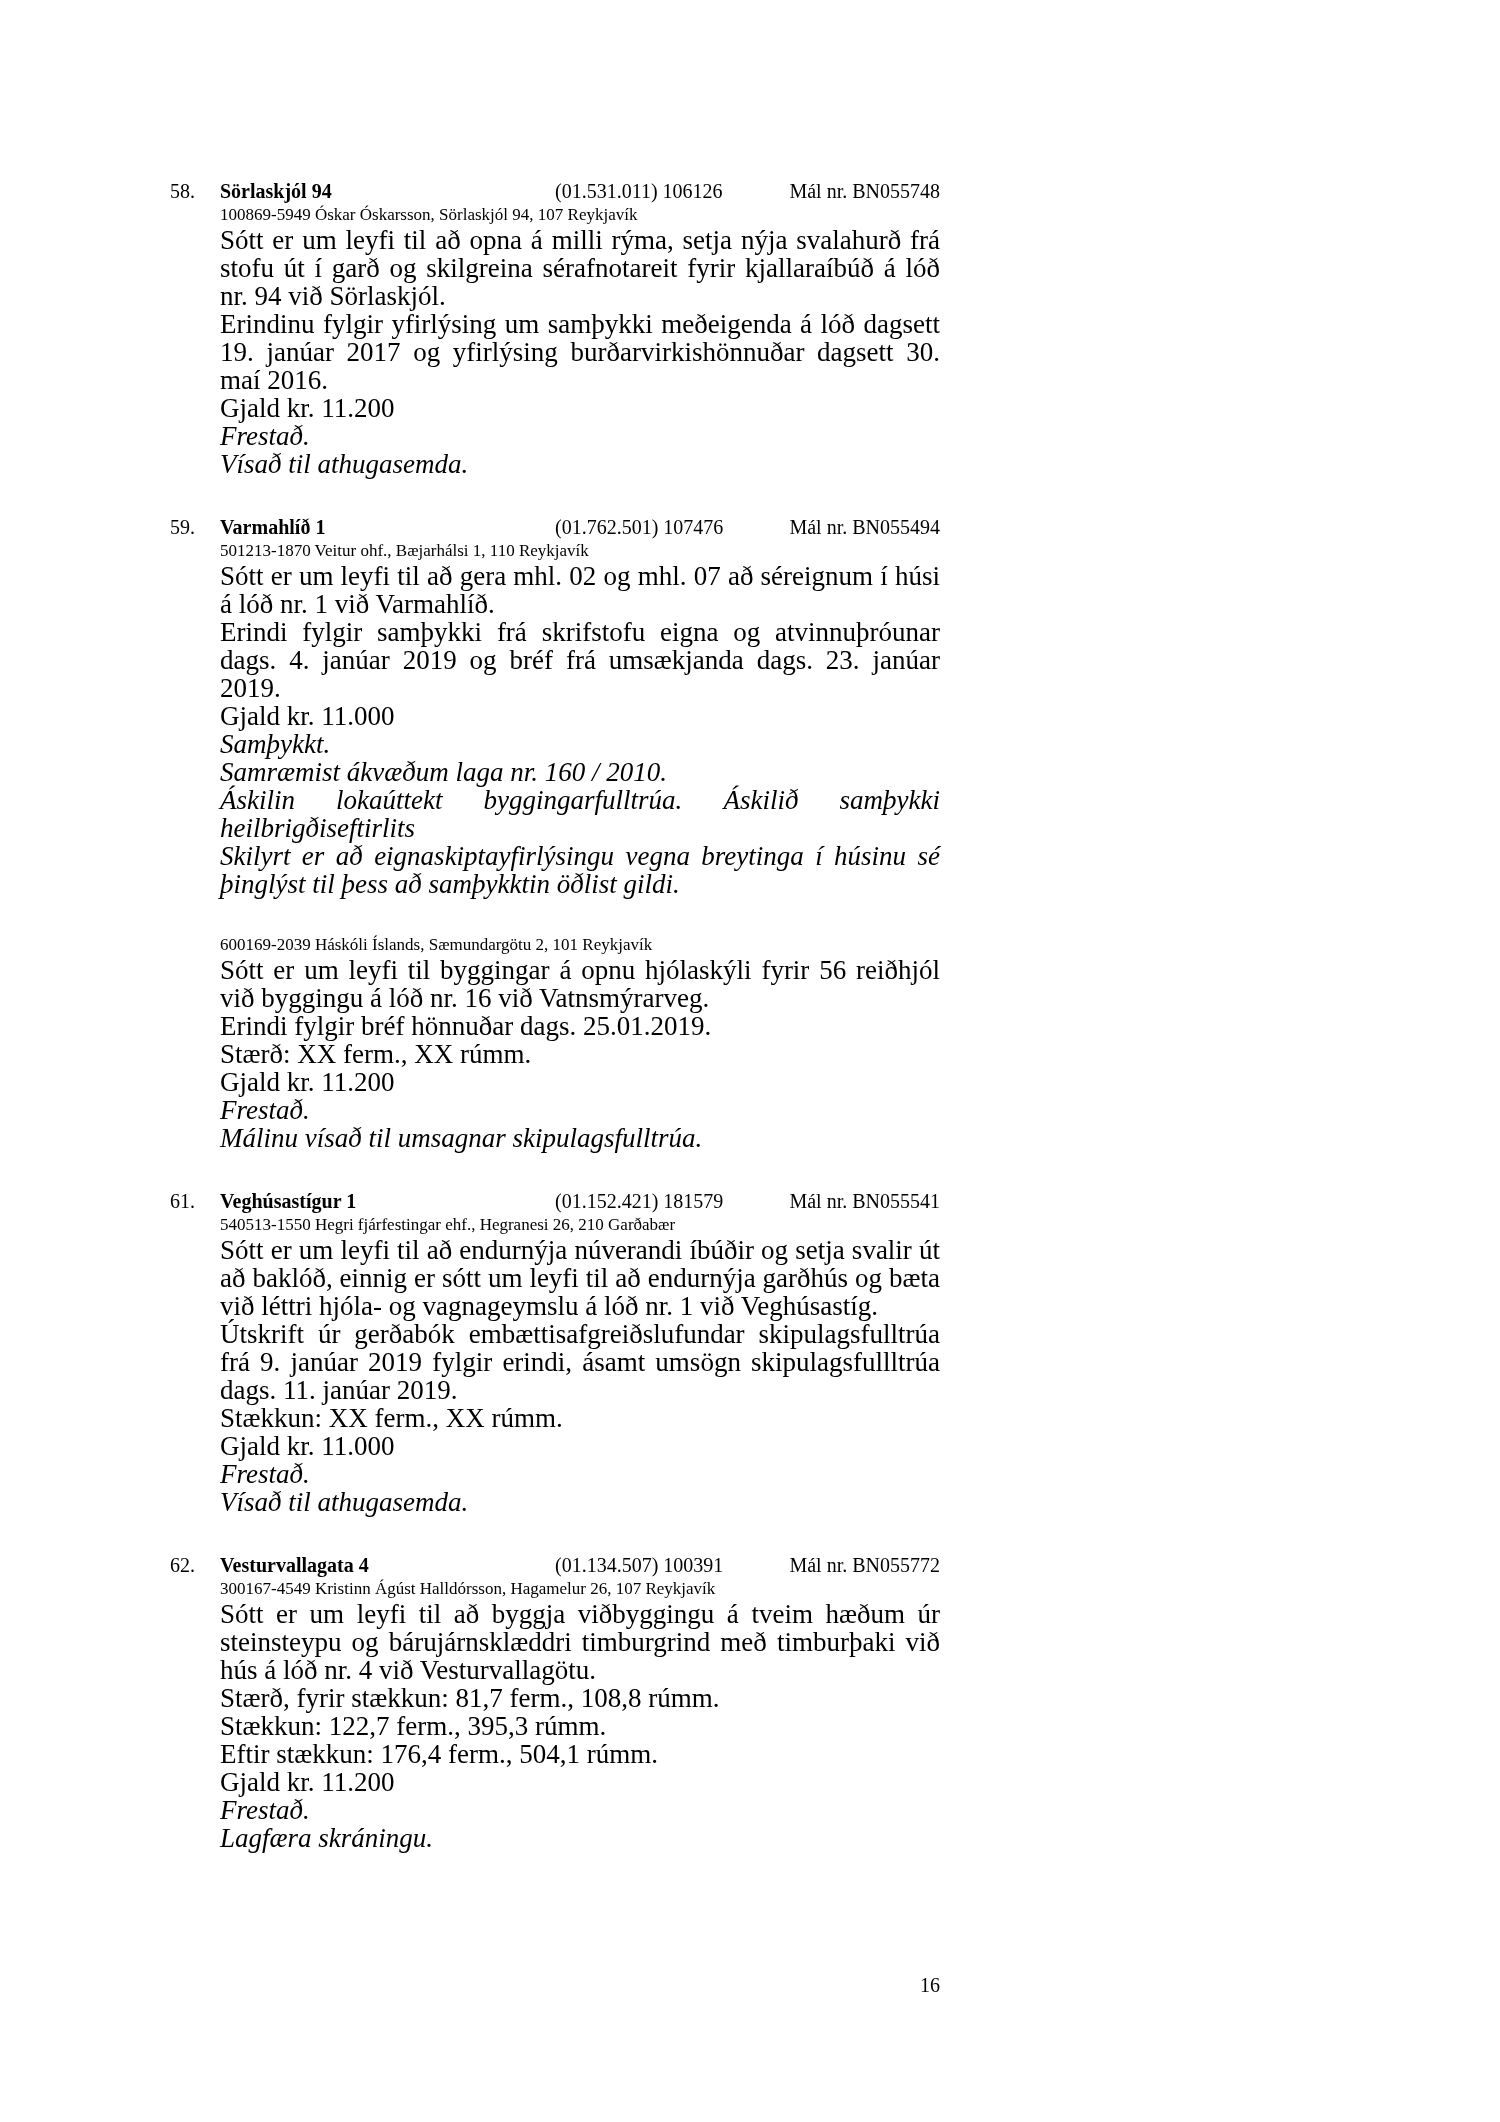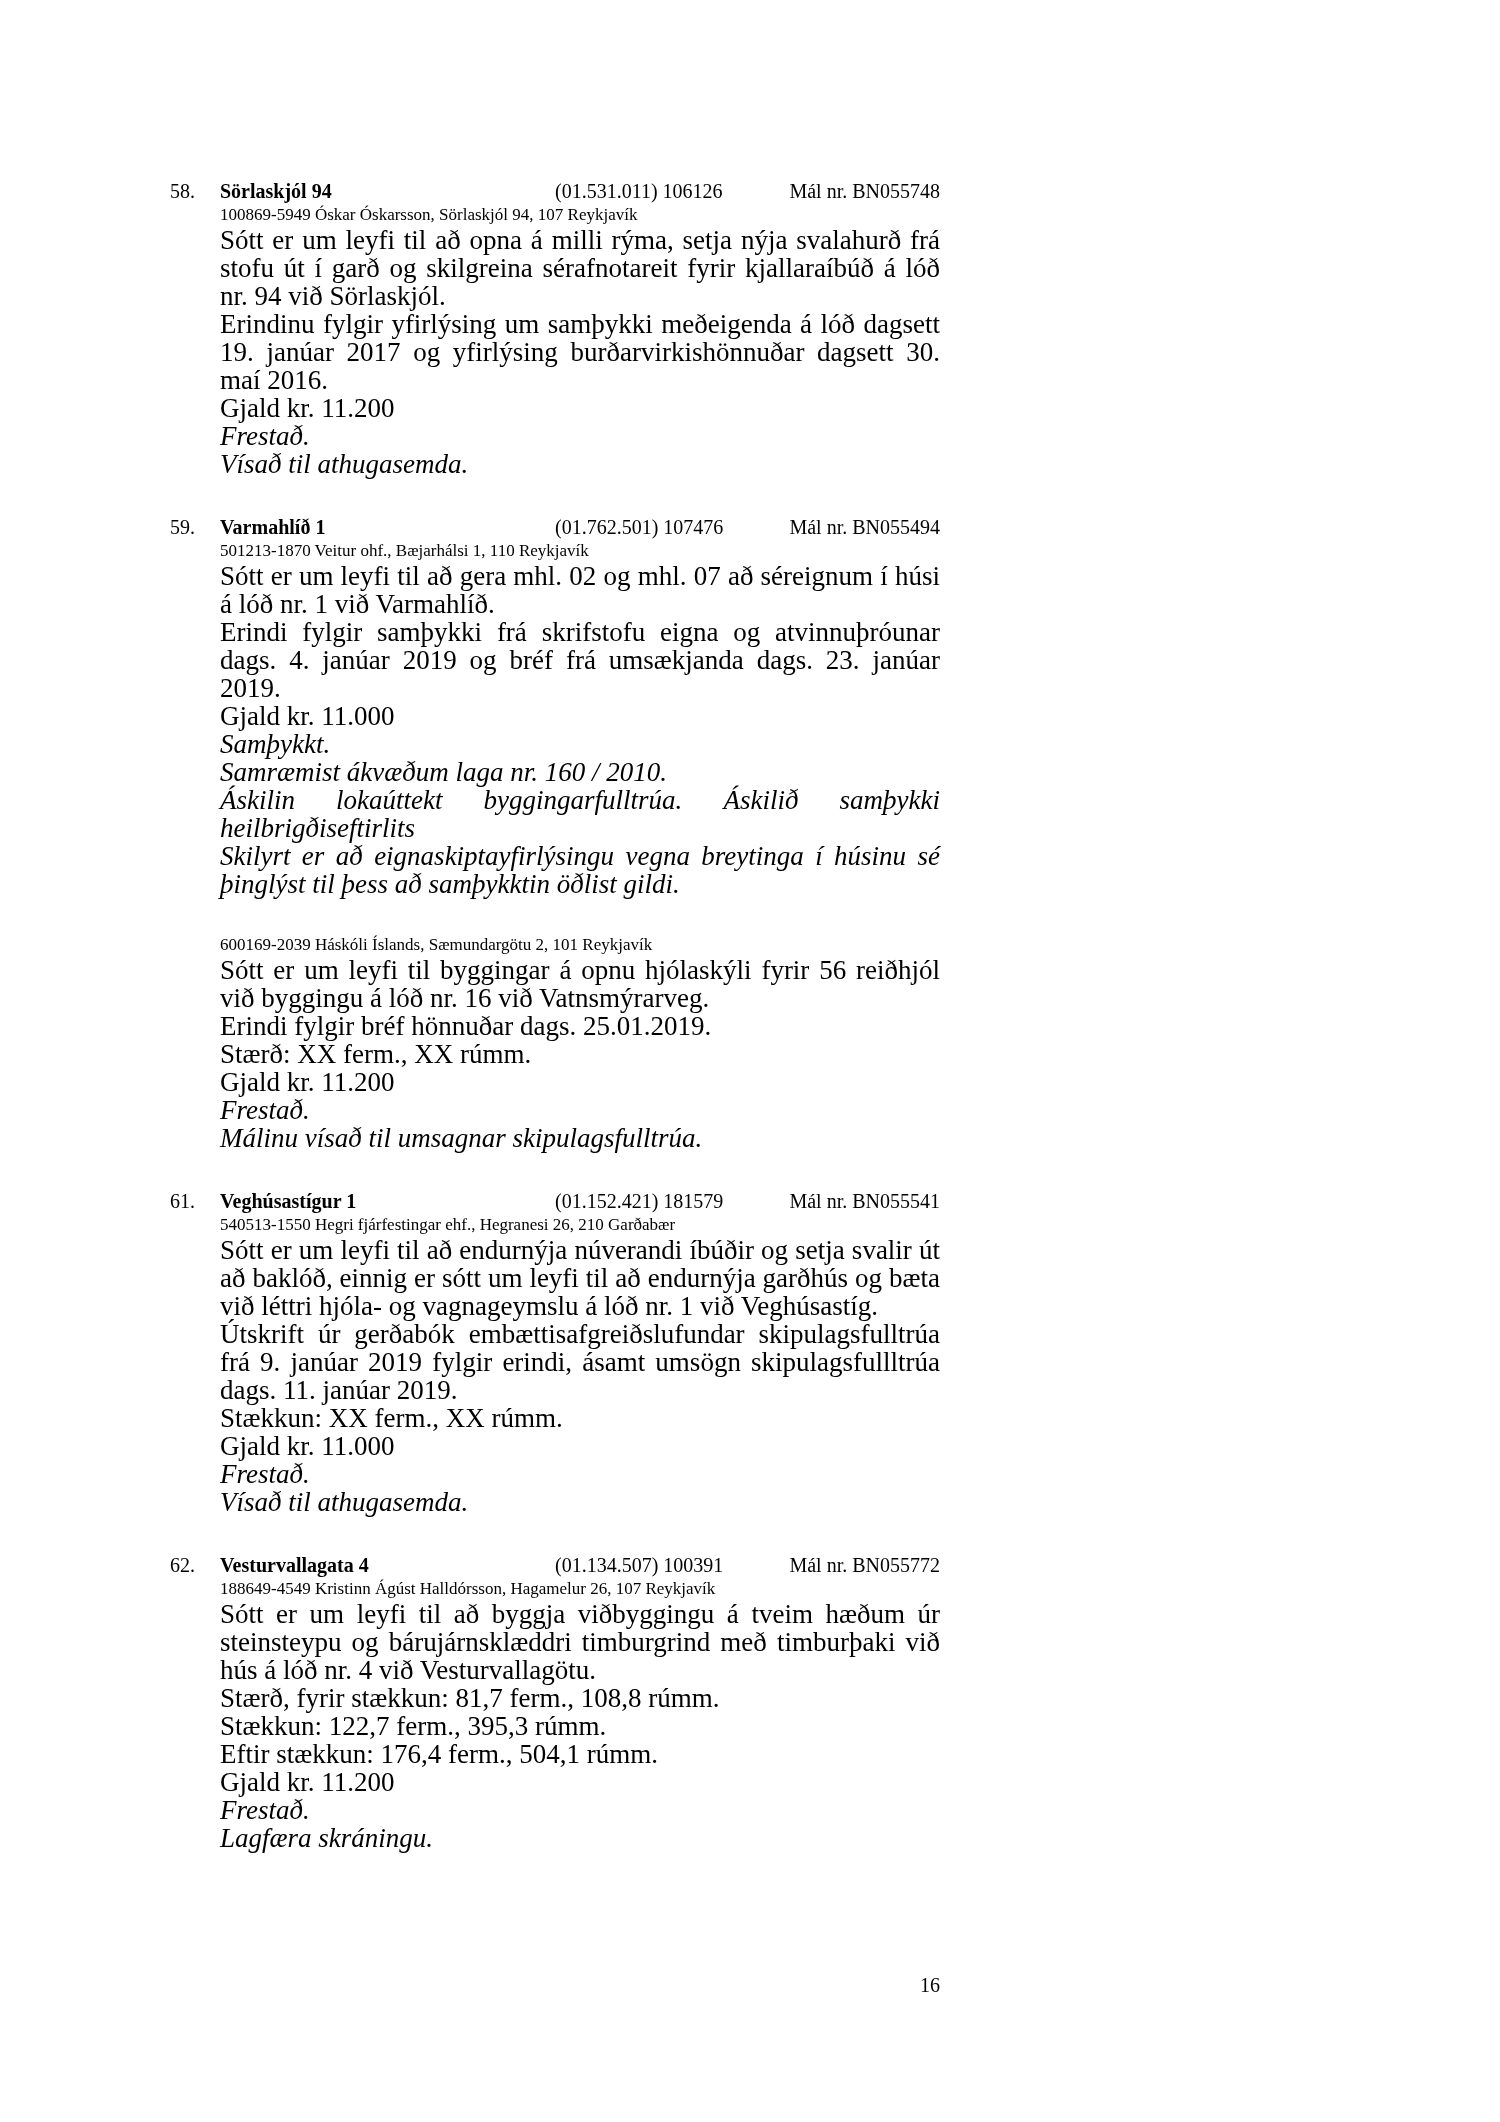--- a/index.html
+++ b/index.html
@@ -147,21 +147,21 @@
   </section>
 
   <section class="item">
     <div class="item-header">
       <span class="num">62.</span>
       <span class="title">Vesturvallagata 4</span>
       <span class="ref">(01.134.507) 100391</span>
       <span class="case">Mál nr. BN055772</span>
     </div>
     <div class="indent">
-      <div class="applicant">188649-4549 Kristinn Ágúst Halldórsson, Hagamelur 26, 107 Reykjavík</div>
+      <div class="applicant">300167-4549 Kristinn Ágúst Halldórsson, Hagamelur 26, 107 Reykjavík</div>
       <p class="line">Sótt er um leyfi til að byggja viðbyggingu á tveim hæðum úr steinsteypu og bárujárnsklæddri timburgrind með timburþaki við hús á lóð nr. 4 við Vesturvallagötu.</p>
       <p class="line">Stærð, fyrir stækkun: 81,7 ferm., 108,8 rúmm.</p>
       <p class="line">Stækkun: 122,7 ferm., 395,3 rúmm.</p>
       <p class="line">Eftir stækkun: 176,4 ferm., 504,1 rúmm.</p>
       <p class="line">Gjald kr. 11.200</p>
       <p class="line italic">Frestað.</p>
       <p class="line italic">Lagfæra skráningu.</p>
     </div>
   </section>
 

